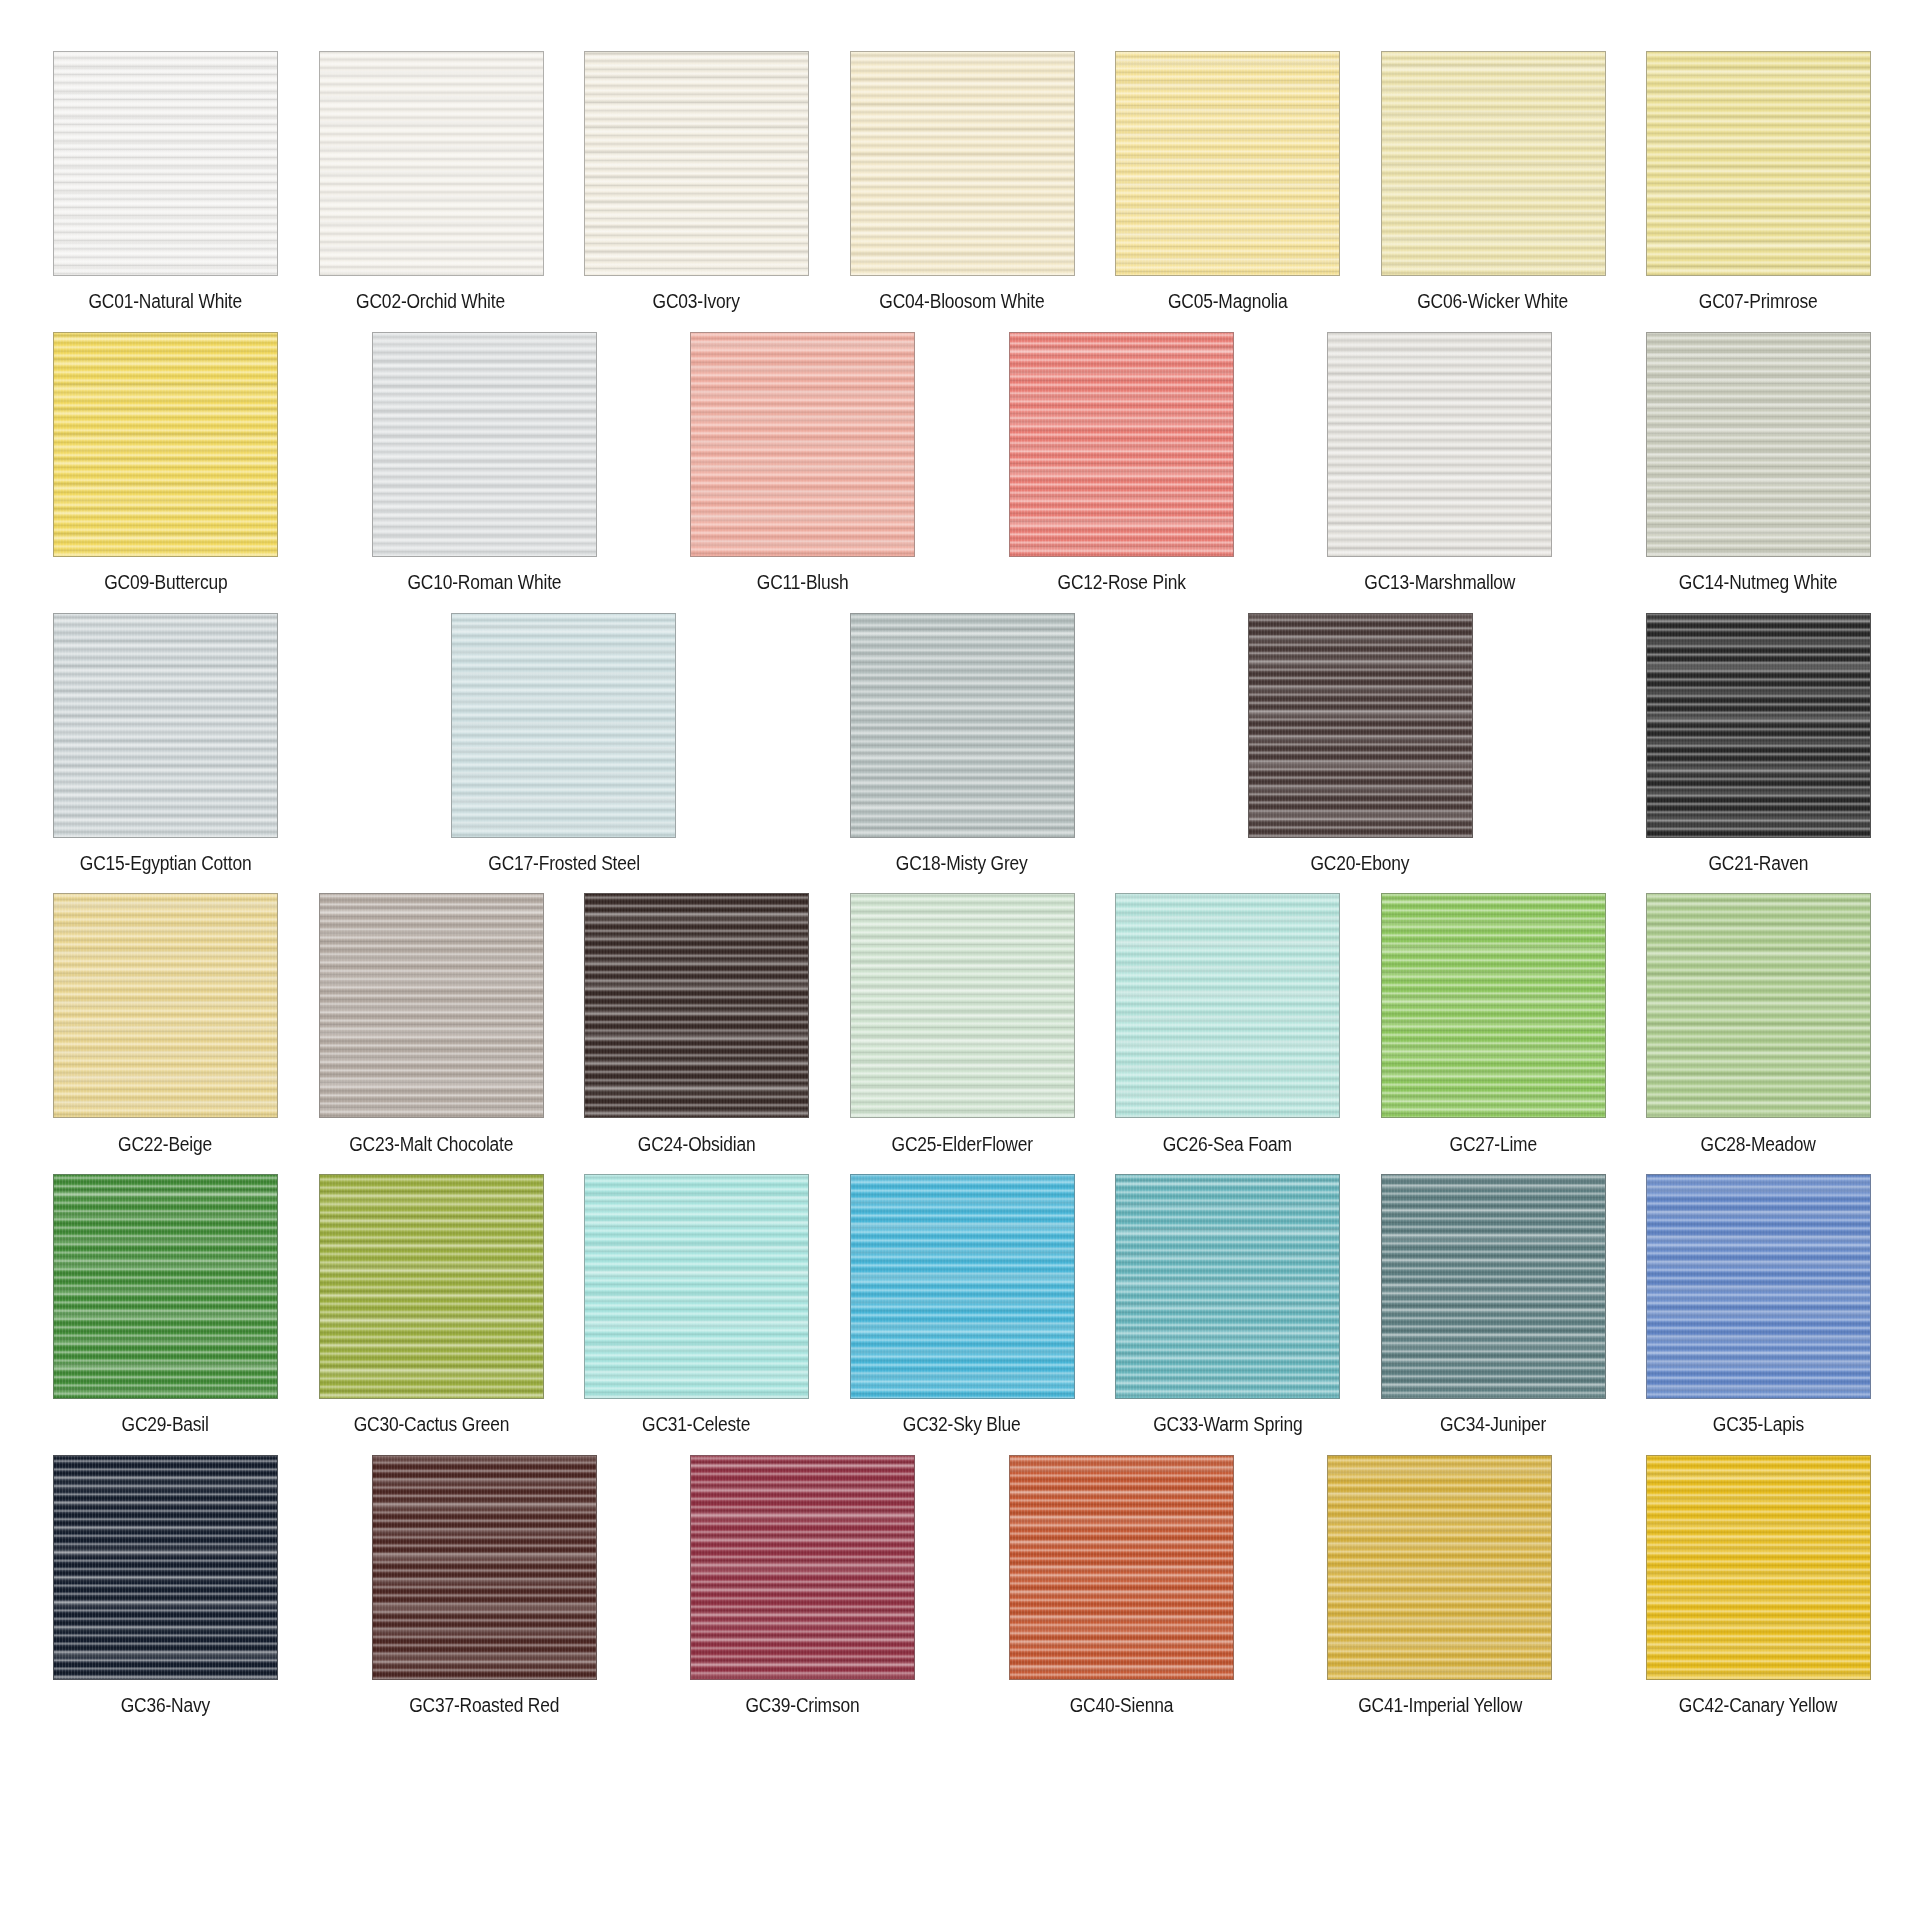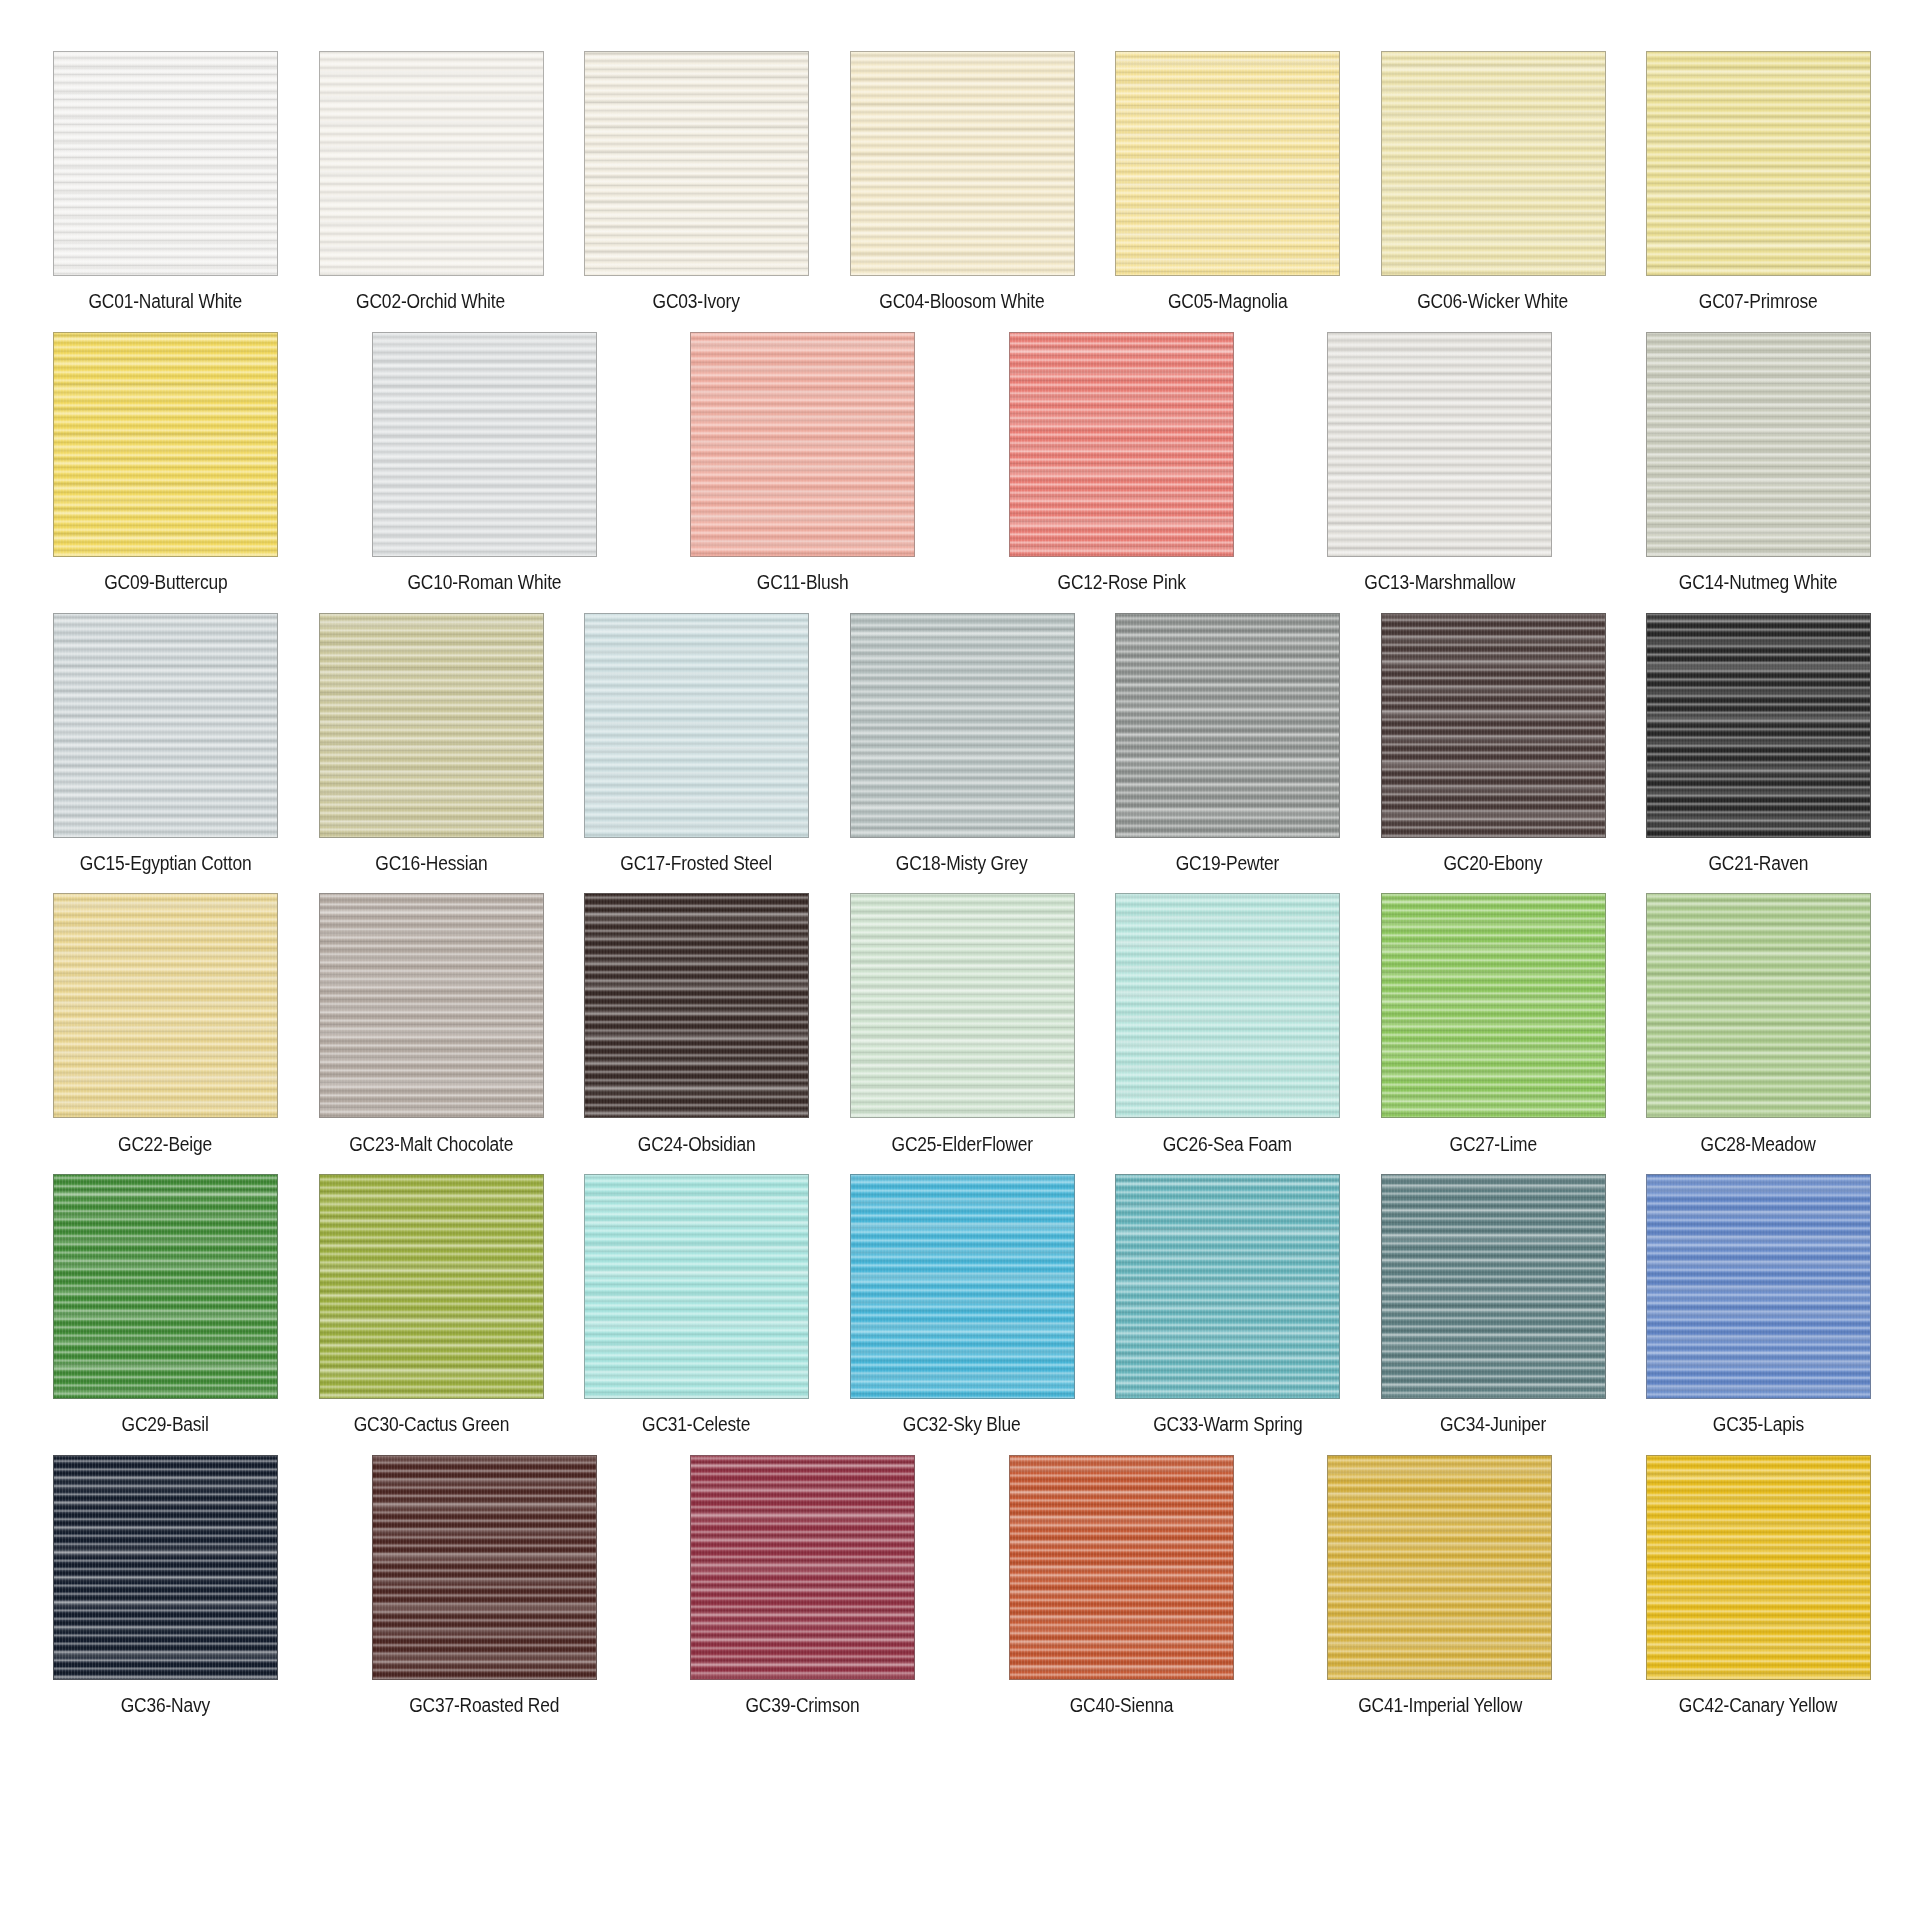--- a/index.html
+++ b/index.html
@@ -190,44 +190,32 @@
       </div>
     </div>
     <div class="swatch-row">
       <div class="swatch-cell">
         <div class="swatch-chip" style="background-color: rgb(204, 212, 214);">
           <div class="weave" style="background-position: 0px 4.5px, 0px 10.5px, 0px 0px, 0px 19.5px;"></div>
         </div>
         <div class="swatch-label">GC15-Egyptian Cotton</div>
       </div>
       <div class="swatch-cell">
-        <div class="swatch-chip" style="background-color: rgb(203, 199, 155);">
-          <div class="weave" style="background-position: 0px 6px, 0px 14.3px, 0.8px 0px, 0px 26px;"></div>
-        </div>
-        <div class="swatch-label">GC16-Hessian</div>
-      </div>
-      <div class="swatch-cell">
         <div class="swatch-chip" style="background-color: rgb(204, 222, 224);">
           <div class="weave" style="background-position: 0px 7.5px, 0px 18px, 1.5px 0px, 0px 33px;"></div>
         </div>
         <div class="swatch-label">GC17-Frosted Steel</div>
       </div>
       <div class="swatch-cell">
         <div class="swatch-chip" style="background-color: rgb(180, 191, 190);">
           <div class="weave" style="background-position: 0px 0.8px, 0px 22px, 2.3px 0px, 0px 40px;"></div>
         </div>
         <div class="swatch-label">GC18-Misty Grey</div>
       </div>
       <div class="swatch-cell">
-        <div class="swatch-chip" style="background-color: rgb(142, 146, 144);">
-          <div class="weave" style="background-position: 0px 2.3px, 0px 0.8px, 0px 0px, 0px 47px;"></div>
-        </div>
-        <div class="swatch-label">GC19-Pewter</div>
-      </div>
-      <div class="swatch-cell">
         <div class="swatch-chip" style="background-color: rgb(69, 54, 52);">
           <div class="weave" style="background-position: 0px 3.8px, 0px 4.5px, 0.8px 0px, 0px 0px;"></div>
         </div>
         <div class="swatch-label">GC20-Ebony</div>
       </div>
       <div class="swatch-cell">
         <div class="swatch-chip" style="background-color: rgb(35, 35, 35);">
           <div class="weave" style="background-position: 0px 5.3px, 0px 8.3px, 1.5px 0px, 0px 6.8px;"></div>
         </div>
         <div class="swatch-label">GC21-Raven</div>

